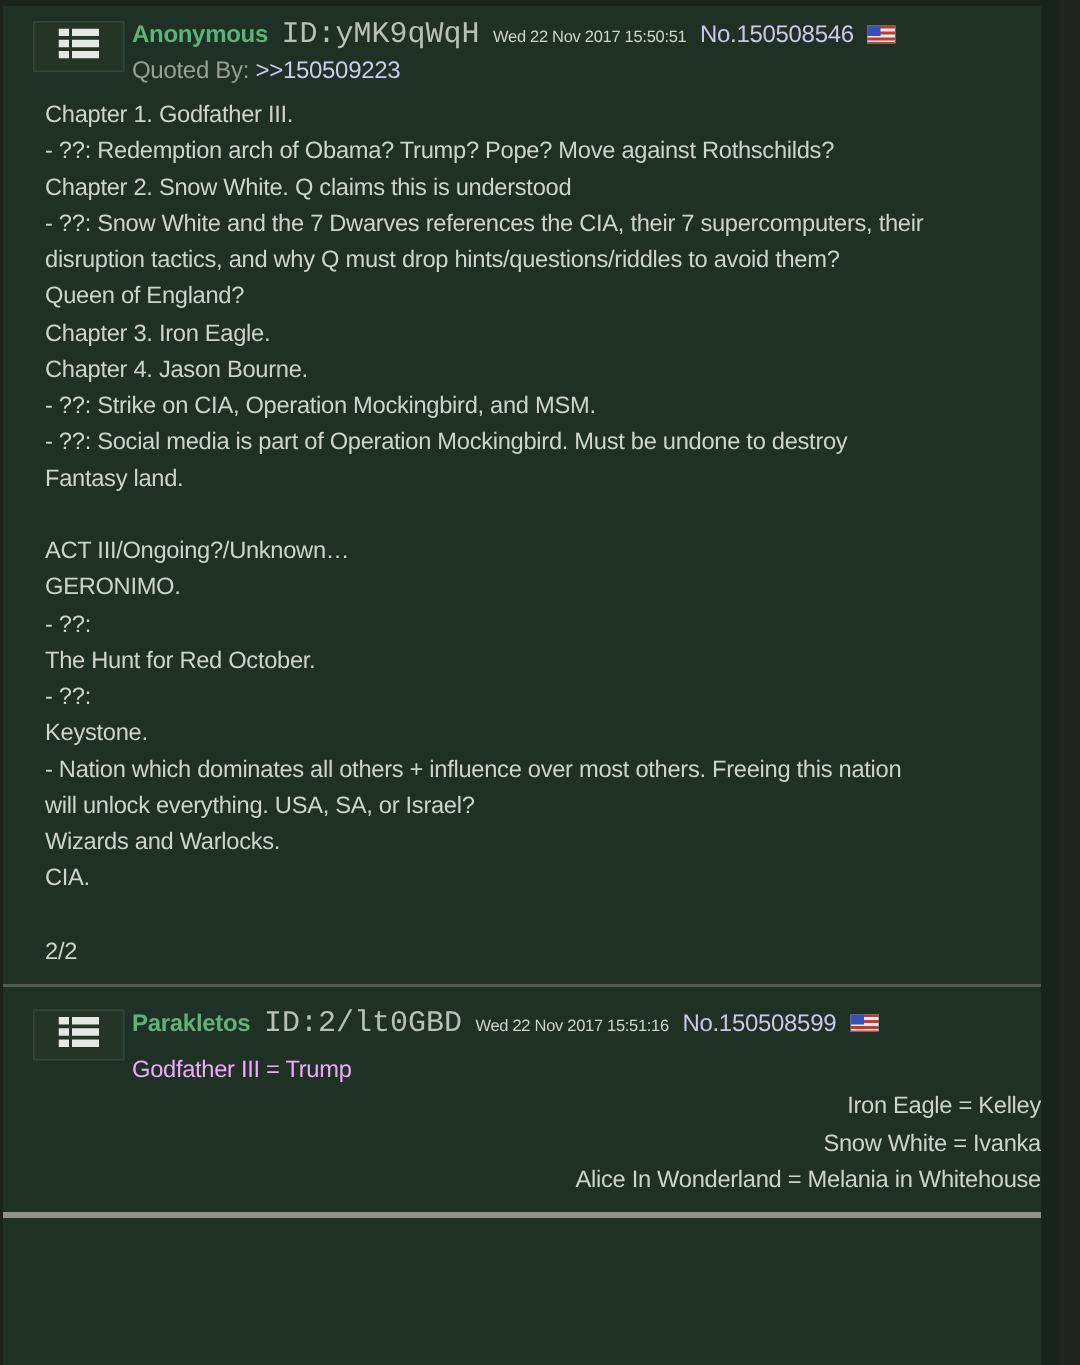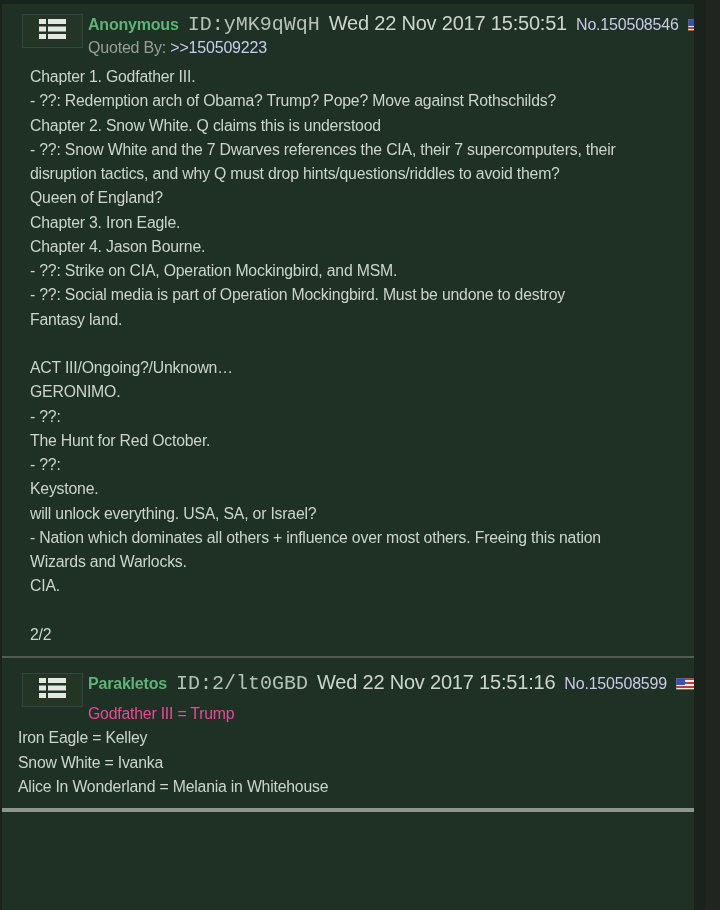--- a/index.html
+++ b/index.html
@@ -27,40 +27,40 @@
   }
   .post-1 .thumb{top:10px;}
   .post-2 .thumb{top:15px;}
   .post-header{
     margin-left:86px;height:19px;line-height:19px;
     display:flex;align-items:baseline;gap:9px;white-space:nowrap;
     letter-spacing:-0.2px;
   }
   .author{font-size:16px;font-weight:700;color:#5eb377;}
   .pid{font-family:"Liberation Mono", monospace;font-size:20px;color:#b6c1b8;letter-spacing:0;}
-  .pdate{font-size:20px;color:#ccd6cd;}
+  .pdate{font-size:11px;color:#ccd6cd;}
   .pno{font-size:16px;color:#c9c9ea;text-decoration:none;cursor:pointer;}
   .flag{display:inline-block;width:19px;height:12px;position:relative;top:1px;}
   .quoted{
     margin-left:86px;margin-top:6px;height:18px;line-height:18px;
     font-size:16px;letter-spacing:-0.2px;white-space:nowrap;
   }
   .quoted .qlabel{color:#96a096;}
   .quoted a{color:#c9cdee;text-decoration:none;cursor:pointer;}
   .body-lines{
     margin-left:28px;margin-top:8px;
     font-size:15.8px;letter-spacing:-0.2px;color:#ccd5cc;
   }
   .body-lines .bl{line-height:24.25px;white-space:nowrap;}
   .p2-first{
     margin-left:86px;margin-top:10px;line-height:24.25px;
-    font-size:15.8px;letter-spacing:-0.2px;color:#ec4899;white-space:nowrap;
+    font-size:15.8px;letter-spacing:-0.2px;color:#f0abfc;white-space:nowrap;
   }
   .p2-rest{margin-left:16px;margin-top:0;}
-  .p2-rest .bl{line-height:24.25px;white-space:nowrap;font-size:15.8px;letter-spacing:-0.2px;color:#ccd5cc;}
+  .p2-rest .bl{line-height:24.25px;white-space:nowrap;font-size:15.8px;letter-spacing:-0.2px;color:#ccd5cc;text-align:right;}
   .divider{height:2px;background:#515b52;}
   .divider-bottom{height:4px;background:#8e938e;}
 </style>
 </head>
 <body>
 
 <div class="panel">
 
   <article class="post post-1">
     <div class="thumb">
@@ -110,22 +110,22 @@
         <div class="bl">- ??: Strike on CIA, Operation Mockingbird, and MSM.</div>
         <div class="bl">- ??: Social media is part of Operation Mockingbird. Must be undone to destroy</div>
         <div class="bl">Fantasy land.</div>
         <div class="bl">&nbsp;</div>
         <div class="bl">ACT III/Ongoing?/Unknown…</div>
         <div class="bl">GERONIMO.</div>
         <div class="bl">- ??:</div>
         <div class="bl">The Hunt for Red October.</div>
         <div class="bl">- ??:</div>
         <div class="bl">Keystone.</div>
+        <div class="bl">- Nation which dominates all others + influence over most others. Freeing this nation</div>
         <div class="bl">will unlock everything. USA, SA, or Israel?</div>
-        <div class="bl">- Nation which dominates all others + influence over most others. Freeing this nation</div>
         <div class="bl">Wizards and Warlocks.</div>
         <div class="bl">CIA.</div>
         <div class="bl">&nbsp;</div>
         <div class="bl">2/2</div>
       </div>
   </article>
 
   <div class="divider"></div>
 
   <article class="post post-2">

